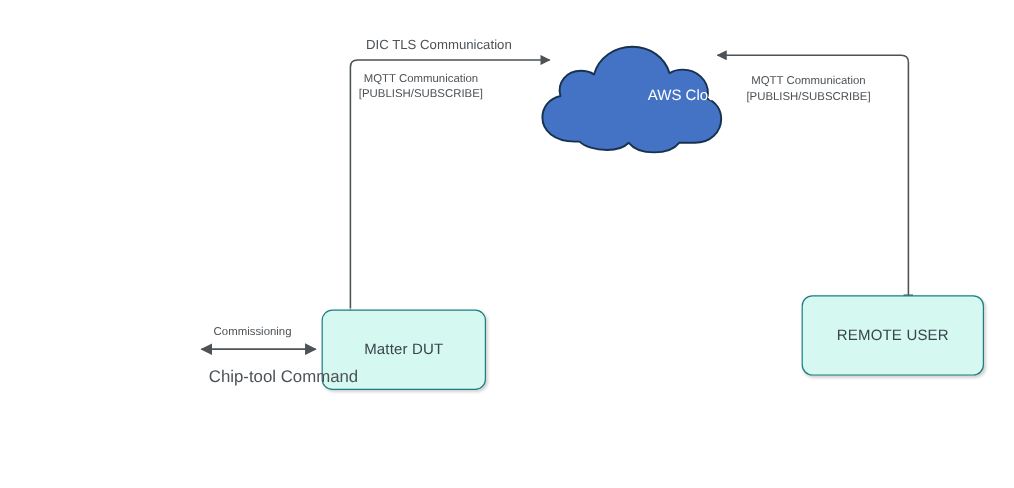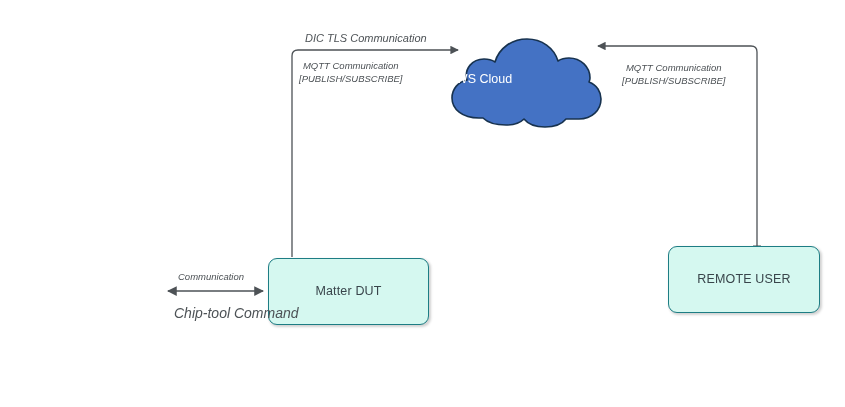--- a/index.html
+++ b/index.html
@@ -42,58 +42,57 @@
   .node-label {
     color: #39454b;
     font-size: 12.5px;
     font-family: "Liberation Sans", sans-serif;
     letter-spacing: 0.15px;
     text-align: center;
     line-height: 1.25;
     white-space: nowrap;
   }
   #node-chip-tool  { left: 23px;  top: 258px; width: 140px; height: 67px; }
-  #node-matter-dut { left: 268px; top: 258px; width: 161px; height: 67px; }
+  #node-matter-dut { left: 268px; top: 258px; width: 137px; height: 67px; }
   #node-remote-user{ left: 668px; top: 246px; width: 152px; height: 67px; justify-content: center; }
 
   
   #cloud-aws {
     position: absolute;
     left: 448px;
     top: 30px;
     width: 156px;
     height: 98px;
   }
   #cloud-aws svg { display: block; width: 156px; height: 98px; overflow: visible; }
   #cloud-label-wrap {
     position: absolute;
     left: 448px;
     top: 30px;
     width: 156px;
     height: 98px;
     display: flex;
     align-items: center;
-    justify-content: flex-start;
+    justify-content: flex-end;
     pointer-events: none;
   }
   .cloud-label {
     color: #ffffff;
     font-size: 12.5px;
     font-family: "Liberation Sans", sans-serif;
     white-space: nowrap;
   }
 
   
   .edge-label {
     position: absolute;
     color: #4d5256;
     font-family: "Liberation Sans", sans-serif;
     white-space: nowrap;
     line-height: 1.35;
-    font-style: italic;
   }
   #label-dic-tls {
     left: 305px; top: 31px;
     font-size: 11px;
   }
   #label-mqtt-left {
     left: 299px; top: 60px;
     font-size: 9.5px;
     text-align: center;
   }
@@ -183,20 +182,20 @@
     <div style="text-align:center;">MQTT Communication</div>
     <div style="text-align:center;">[PUBLISH/SUBSCRIBE]</div>
   </div>
 
   <div id="label-mqtt-right" class="edge-label">
     <div style="text-align:center;">MQTT Communication</div>
     <div style="text-align:center;">[PUBLISH/SUBSCRIBE]</div>
   </div>
 
   <div id="label-commissioning" class="edge-label">
-    <span>Communication</span>
+    <span>Commissioning</span>
   </div>
 
   <div id="label-chip-tool-command" class="edge-label">
     <span>Chip-tool Command</span>
   </div>
 
 </div>
 
 </body></html>

